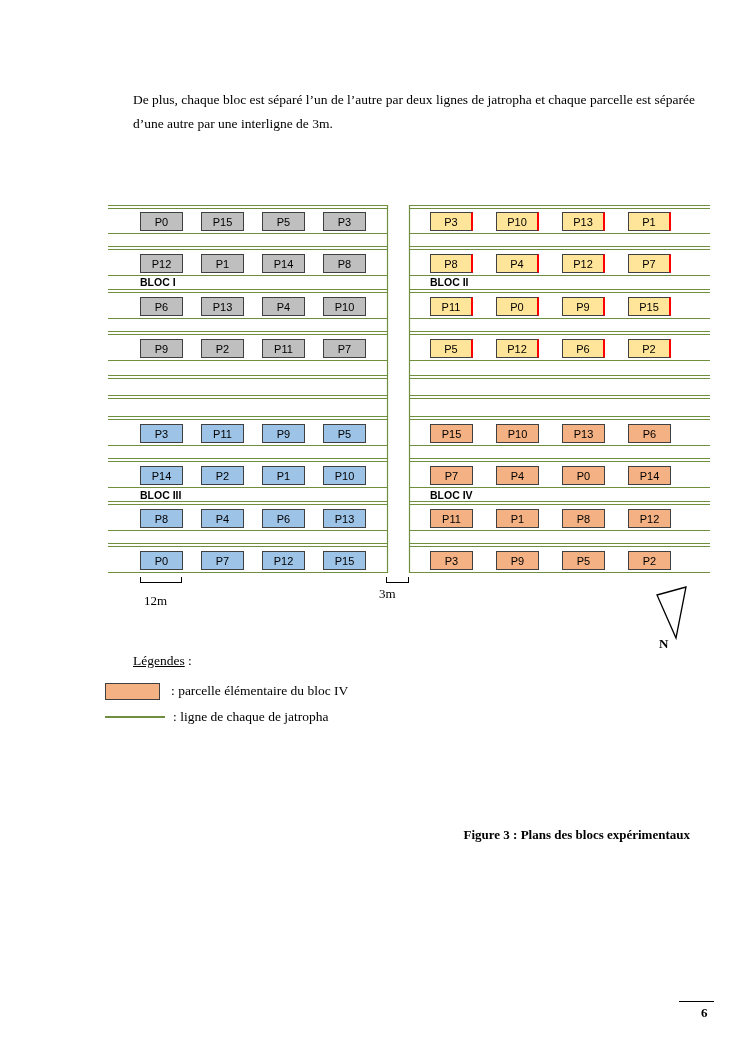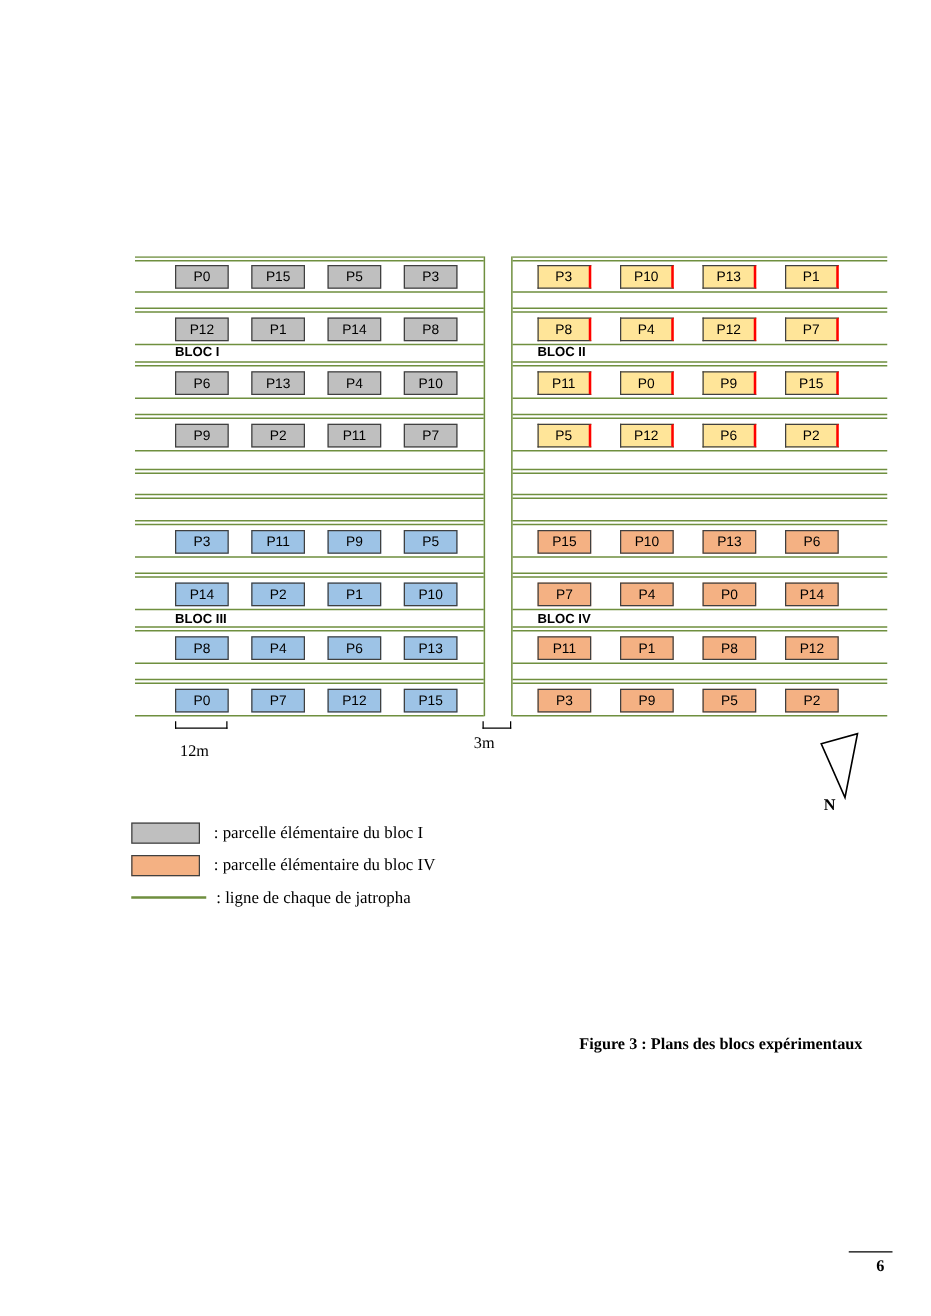--- a/index.html
+++ b/index.html
@@ -62,20 +62,21 @@
            font:bold 13px "Liberation Serif",serif;}
 
   .footer-line{position:absolute;top:1001px;left:679px;width:35px;height:1px;background:#000;}
   .page-num{position:absolute;top:1005px;left:701px;font:bold 13px "Liberation Serif",serif;}
 </style>
 </head>
 <body>
 
 <div class="page">
 
+  <p class="intro">De plus, chaque bloc est séparé l’un de l’autre par deux lignes de jatropha et chaque parcelle est séparée d’une autre par une interligne de 3m.</p>
 
   <div class="diagram">
 
     <svg class="lines" width="602" height="369" viewBox="0 0 602 369">
       <path d="M0 0.5H279M0 3.5H279M0 28.5H279M0 41.5H279M0 44.5H279M0 70.5H279M0 84.5H279M0 87.5H279M0 113.5H279M0 126.5H279M0 129.5H279M0 155.5H279M0 170.5H279M0 173.5H279M0 190.5H279M0 193.5H279M0 211.5H279M0 214.5H279M0 240.5H279M0 253.5H279M0 256.5H279M0 282.5H279M0 296.5H279M0 299.5H279M0 325.5H279M0 338.5H279M0 341.5H279M0 367.5H279" stroke="#6F8F3F" stroke-width="1.2" fill="none"></path>
       <path d="M302 0.5H602M302 3.5H602M302 28.5H602M302 41.5H602M302 44.5H602M302 70.5H602M302 84.5H602M302 87.5H602M302 113.5H602M302 126.5H602M302 129.5H602M302 155.5H602M302 170.5H602M302 173.5H602M302 190.5H602M302 193.5H602M302 211.5H602M302 214.5H602M302 240.5H602M302 253.5H602M302 256.5H602M302 282.5H602M302 296.5H602M302 299.5H602M302 325.5H602M302 338.5H602M302 341.5H602M302 367.5H602" stroke="#6F8F3F" stroke-width="1.2" fill="none"></path>
       <path d="M279.5 0V368M301.5 0V368" stroke="#6F8F3F" stroke-width="1.2" fill="none"></path>
     </svg>
 
     <div class="cell b1 r0 x0">P0</div>
@@ -161,24 +162,21 @@
   <div class="dim dim12">12m</div>
   <div class="brace b3m"></div>
   <div class="dim dim3">3m</div>
 
   <svg class="north" width="45" height="60" viewBox="0 0 45 60">
     <polygon points="9,12 38,4 28,55" fill="#ffffff" stroke="#000000" stroke-width="1.3"></polygon>
   </svg>
   <div class="north-n">N</div>
 
   <div class="legend">
-    <div class="litem">
-      <span class="sw s1"></span>
-      <span class="ltext">: parcelle élémentaire du bloc I</span>
-    </div>
+    <div class="legend-title"><span class="u">Légendes</span><span> :</span></div>
     <div class="litem">
       <span class="sw s4"></span>
       <span class="ltext">: parcelle élémentaire du bloc IV</span>
     </div>
     <div class="litem">
       <span class="swline"></span>
       <span class="ltext">: ligne de chaque de jatropha</span>
     </div>
   </div>
 

